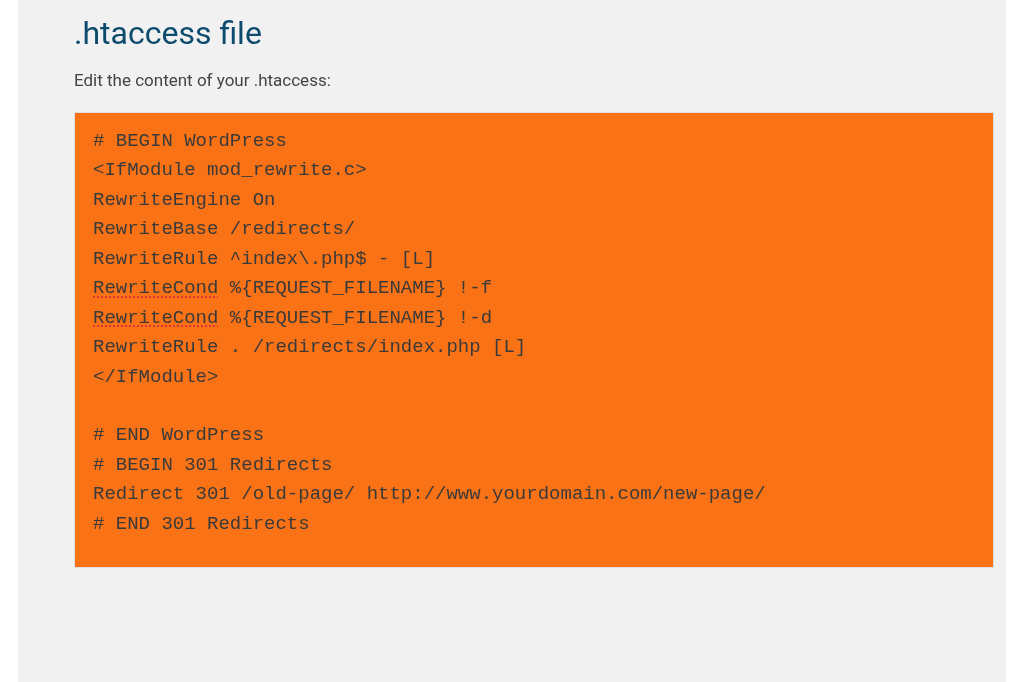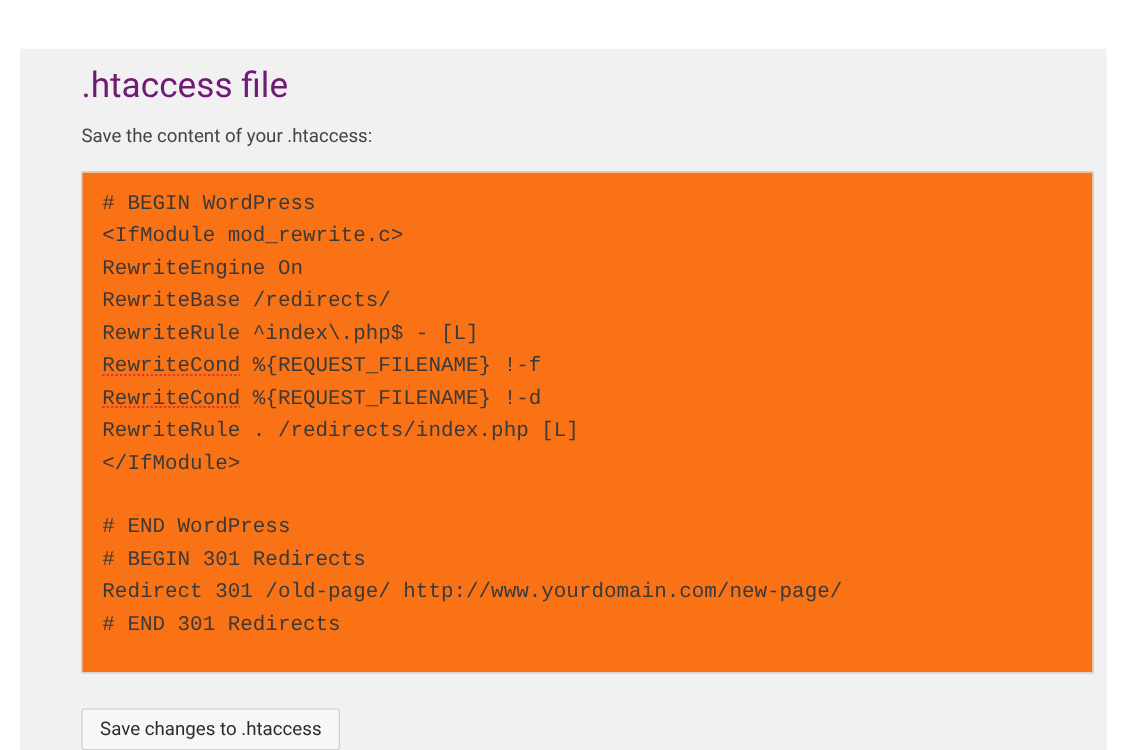--- a/index.html
+++ b/index.html
@@ -1,37 +1,36 @@
 <!DOCTYPE html>
 <html><head>
   <meta charset="utf-8">
   <style>
     * {
       box-sizing: border-box;
-      margin-top: 44px;
     }
     body {
       margin: 0;
       padding: 0;
       background: #ffffff;
       font-family: -apple-system, BlinkMacSystemFont, "Segoe UI", Roboto, "Helvetica Neue", Arial, sans-serif;
       width: 1024px;
       height: 682px;
       overflow: hidden;
     }
     .page-container {
       background: #f1f1f1;
       padding: 10px 0 24px 0;
       margin: 0 18px;
       min-height: 682px;
     }
     .page-title {
       font-size: 32px;
       font-weight: 400;
-      color: #701a75;
+      color: #0c4a6e;
       margin: 0 0 18px 56px;
       padding-top: 4px;
     }
     .instruction-text {
       font-size: 17px;
       color: #444;
       margin: 0 0 22px 56px;
     }
     .editor-box {
       background: #f97316;
@@ -64,32 +63,31 @@
       font-family: inherit;
     }
   </style>
 </head>
 <body>
 
 <div class="page-container">
 
   <h1 class="page-title">.htaccess file</h1>
 
-  <p class="instruction-text">Save the content of your .htaccess:</p>
+  <p class="instruction-text">Edit the content of your .htaccess:</p>
 
   <div class="editor-box" id="editor"># BEGIN WordPress
 &lt;IfModule mod_rewrite.c&gt;
 RewriteEngine On
 RewriteBase /redirects/
 RewriteRule ^index\.php$ - [L]
 <span class="spell-underline">RewriteCond</span> %{REQUEST_FILENAME} !-f
 <span class="spell-underline">RewriteCond</span> %{REQUEST_FILENAME} !-d
 RewriteRule . /redirects/index.php [L]
 &lt;/IfModule&gt;
 
 # END WordPress
 # BEGIN 301 Redirects
 Redirect 301 /old-page/ http://www.yourdomain.com/new-page/
 # END 301 Redirects</div>
 
-  <button class="save-button">Save changes to .htaccess</button>
 
 </div>
 
 </body></html>

